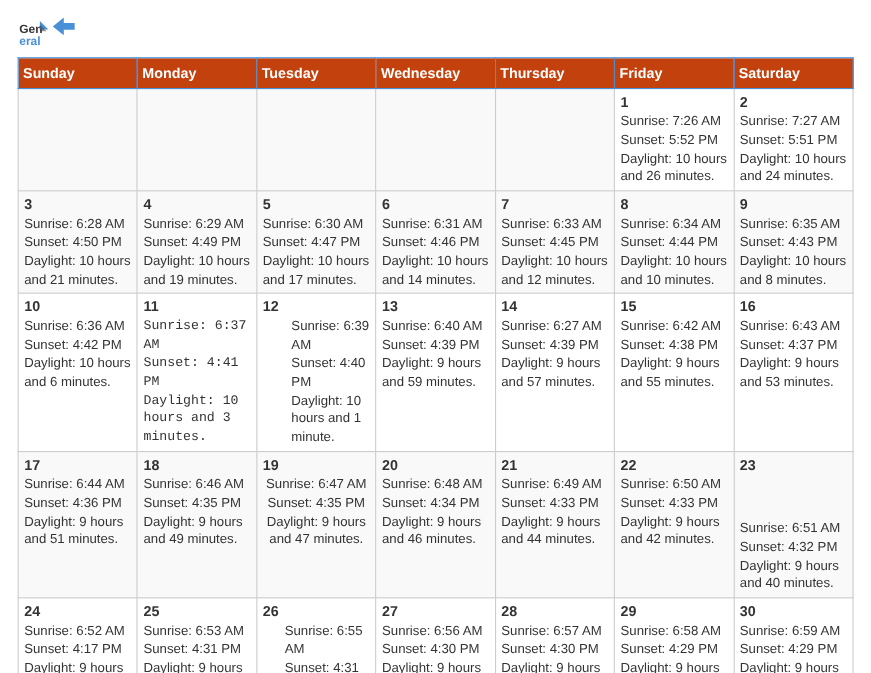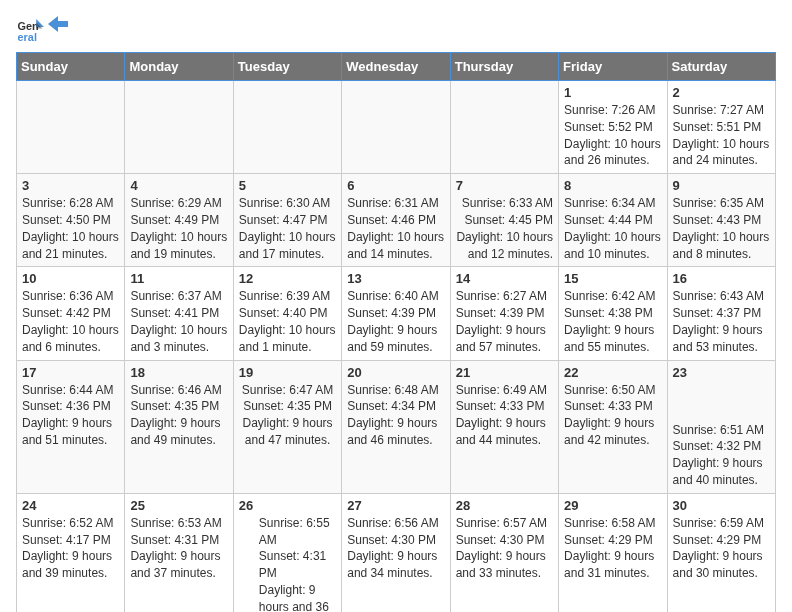--- a/index.html
+++ b/index.html
@@ -35,21 +35,21 @@
     }
     .location {
       font-size: 14px;
       color: #555;
     }
     table {
       width: 100%;
       border-collapse: collapse;
     }
     th {
-      background-color: #737373;
+      background-color: #c2410c;
       color: #fff;
       font-size: 13px;
       font-weight: bold;
       padding: 6px 4px;
       text-align: left;
       border: 1px solid #4a90d9;
     }
     td {
       vertical-align: top;
       border: 1px solid #ccc;
@@ -156,21 +156,21 @@
 Daylight: 10 hours and 17 minutes.</div>
         </td>
         <td>
           <div class="day-num">6</div>
           <div class="day-info" style="white-space: pre-line;">Sunrise: 6:31 AM
 Sunset: 4:46 PM
 Daylight: 10 hours and 14 minutes.</div>
         </td>
         <td>
           <div class="day-num">7</div>
-          <div class="day-info" style="white-space: pre-line; text-align: right;">Sunrise: 6:33 AM
+          <div class="day-info" style="white-space: pre-line;">Sunrise: 6:33 AM
 Sunset: 4:45 PM
 Daylight: 10 hours and 12 minutes.</div>
         </td>
         <td>
           <div class="day-num">8</div>
           <div class="day-info" style="white-space: pre-line;">Sunrise: 6:34 AM
 Sunset: 4:44 PM
 Daylight: 10 hours and 10 minutes.</div>
         </td>
         <td>
@@ -182,27 +182,27 @@
       </tr>
       <tr>
         <td>
           <div class="day-num">10</div>
           <div class="day-info" style="white-space: pre-line;">Sunrise: 6:36 AM
 Sunset: 4:42 PM
 Daylight: 10 hours and 6 minutes.</div>
         </td>
         <td>
           <div class="day-num">11</div>
-          <div class="day-info" style="white-space: pre-line;">Sunrise: 6:37 AM
+          <div class="day-info" style="white-space: pre-line; font-family: Liberation Mono, monospace;">Sunrise: 6:37 AM
 Sunset: 4:41 PM
 Daylight: 10 hours and 3 minutes.</div>
         </td>
         <td>
           <div class="day-num">12</div>
-          <div class="day-info" style="white-space: pre-line;">Sunrise: 6:39 AM
+          <div class="day-info" style="white-space: pre-line; margin-left: 26px;">Sunrise: 6:39 AM
 Sunset: 4:40 PM
 Daylight: 10 hours and 1 minute.</div>
         </td>
         <td>
           <div class="day-num">13</div>
           <div class="day-info" style="white-space: pre-line;">Sunrise: 6:40 AM
 Sunset: 4:39 PM
 Daylight: 9 hours and 59 minutes.</div>
         </td>
         <td>

